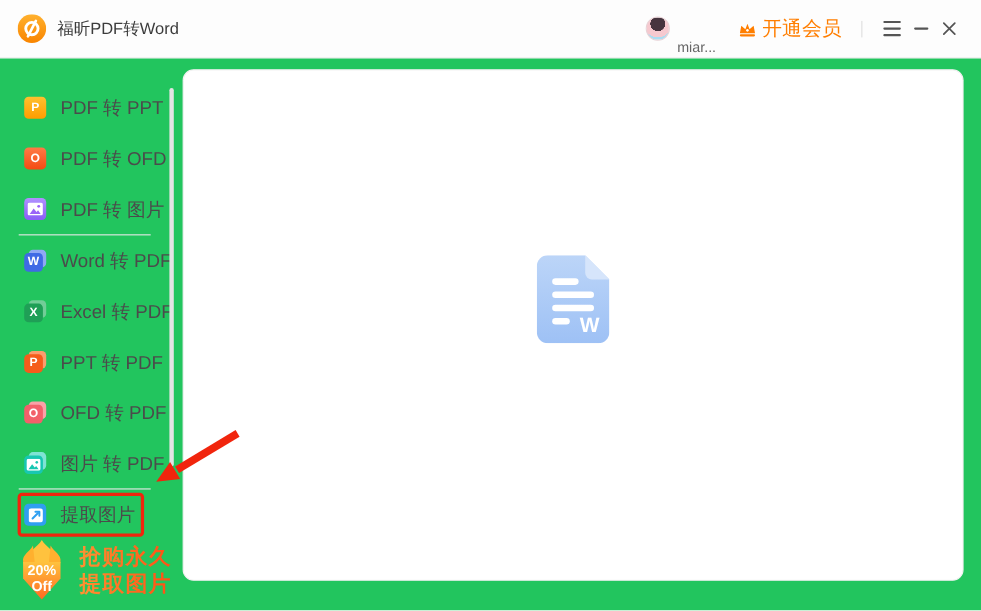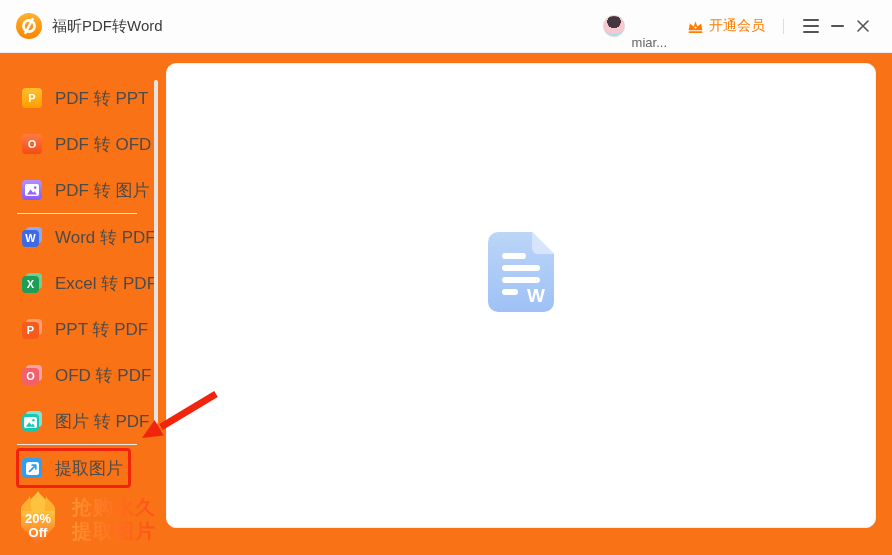--- a/index.html
+++ b/index.html
@@ -1,38 +1,38 @@
 <!DOCTYPE html>
 <html style="--accent-orange: #ff7e00; --annotation-red: #f1250d; --promo-text-start: #ff9232; --promo-text-end: #ff4f13; --doc-icon-blue: #a9c9f5;"><head>
 <meta charset="utf-8">
 <style>
   html,body{margin:0;padding:0;}
   .window{
     position:relative;width:892px;height:555px;overflow:hidden;
-    background:#f97316;font-family:"Liberation Sans",sans-serif;
+    background:#22c55e;font-family:"Liberation Sans",sans-serif;
     -webkit-font-smoothing:antialiased;
   }
   
   .titlebar{
     position:absolute;top:0;left:0;right:0;height:53px;background:#fdfdfd;
     border-bottom:1px solid #ededed;display:flex;align-items:center;
     padding:0 16px;box-sizing:border-box;
   }
   .logo{width:26px;height:26px;flex:none;display:block;}
   .app-title{margin-left:10px;font-size:15px;color:#3c3c3c;font-weight:500;}
   .tb-right{margin-left:auto;display:flex;align-items:center;}
   .account{display:flex;align-items:center;cursor:pointer;}
   .avatar{
     width:22px;height:22px;border-radius:50%;flex:none;
     background:radial-gradient(circle at 50% 28%,#47353f 0 38%,#f6c9cf 39% 70%,#a9ddf2 71% 100%);
     border:1px solid #e8d2d6;box-sizing:border-box;
   }
   .user-name{margin-left:7px;font-size:13px;color:#666;margin-top:32px;}
   .vip{display:flex;align-items:center;margin-left:20px;cursor:pointer;color:var(--accent-orange,#ff7e00);}
-  .vip-label{margin-left:5px;font-size:14px;color:var(--accent-orange,#ff7e00);text-align:center;}
+  .vip-label{margin-left:5px;font-size:18px;color:var(--accent-orange,#ff7e00);text-align:center;}
   .tb-divider{width:1px;height:15px;background:#ddd;margin:0 14px 0 18px;}
   .winbtn{display:flex;align-items:center;justify-content:center;width:26px;height:26px;cursor:pointer;}
   .menu-icon{display:flex;flex-direction:column;gap:4px;}
   .menu-icon i{display:block;width:16px;height:2px;background:#555;border-radius:1px;}
   .min-icon{display:block;width:13px;height:2px;background:#555;border-radius:1px;}
   
   .sidebar{position:absolute;top:53px;left:0;width:166px;bottom:0;padding-top:22px;box-sizing:border-box;}
   .side-item{height:46px;display:flex;align-items:center;padding-left:22px;gap:13px;cursor:pointer;}
   .side-label{font-size:17px;color:#4b4b4b;white-space:nowrap;}
   .side-divider{margin:0 0 0 17px;width:120px;height:1px;background:#e9e9e9;}

